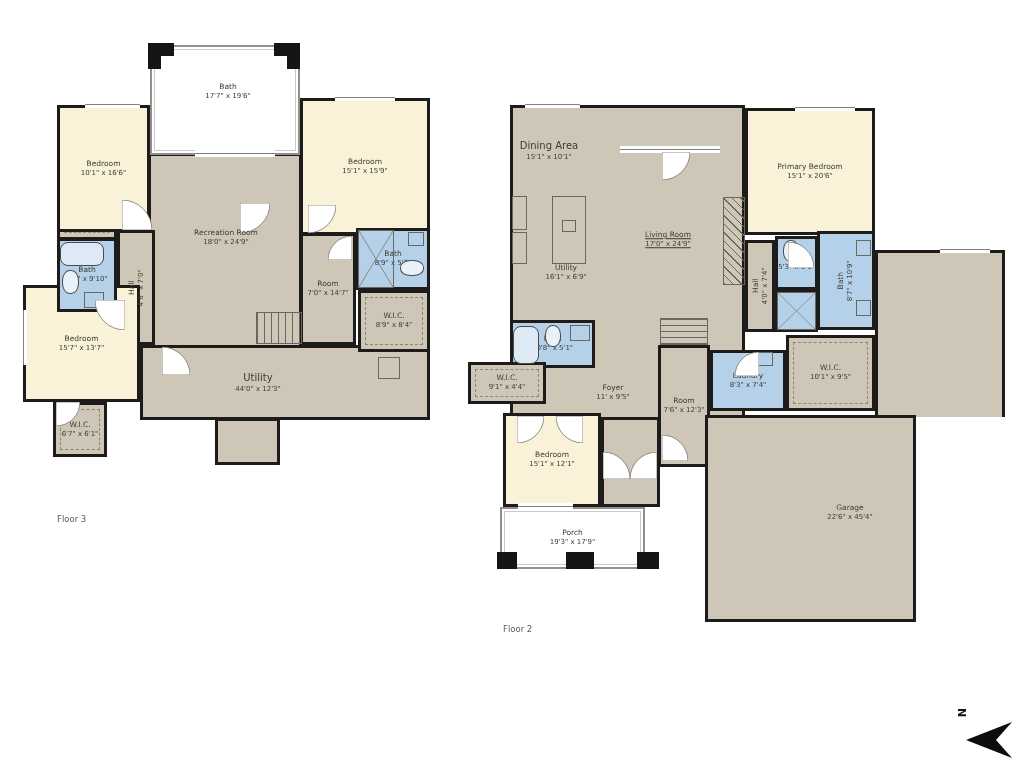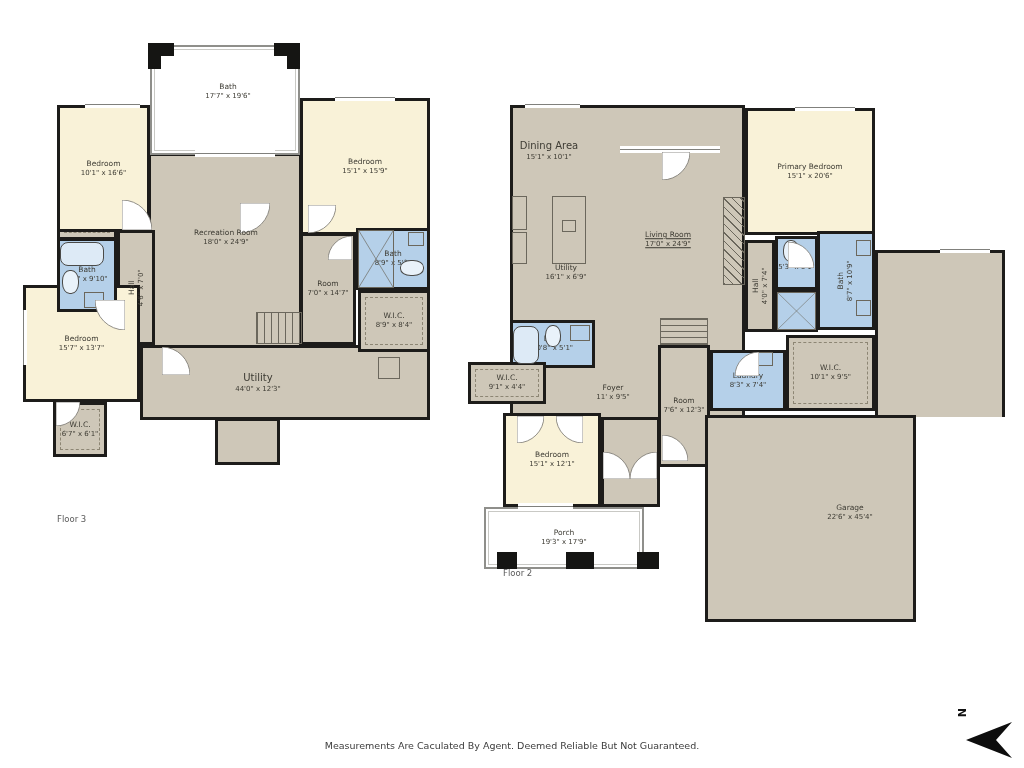--- a/index.html
+++ b/index.html
@@ -37,21 +37,20 @@
   #disclaimer{position:absolute;left:0;right:0;top:740px;text-align:center;
               font-size:9.5px;color:#3c3c3c;z-index:10;}
   #compass-n{position:absolute;left:957px;top:706px;font-size:11px;font-weight:bold;color:#111;
              transform:rotate(90deg);z-index:10;}
   #compass-arrow{position:absolute;left:966px;top:718px;z-index:10;}
 </style>
 </head>
 <body>
 
 <div id="canvas">
-  <div id="disclaimer">Measurements Are Caculated By Agent. Deemed Reliable But Not Guaranteed.</div>
   <div id="compass-n">N</div>
   <svg id="compass-arrow" width="46" height="44" viewBox="0 0 46 44">
     <polygon points="46,4 0,22 46,40 30,22" fill="#0d0d0d"></polygon>
   </svg>
 <div class="room common" style="left: 148px; top: 153px; width: 154px; height: 212px; position: absolute;"></div>
     <div class="room common" style="left: 140px; top: 345px; width: 290px; height: 75px; position: absolute;"></div>
     <div class="room common" style="left: 215px; top: 418px; width: 65px; height: 47px; position: absolute;"></div>
     <div class="room common" style="left: 117px; top: 230px; width: 38px; height: 115px; position: absolute;">
       <div class="lbl rot">
         <div class="nm">Hall</div>
@@ -221,21 +220,21 @@
         <div class="dm">5'3" x 6'1"</div>
       </div>
     </div>
     <div class="room bath" style="left: 775px; top: 290px; width: 43px; height: 42px; position: absolute;"></div>
     <div class="room bath" style="left: 817px; top: 231px; width: 58px; height: 99px; position: absolute;">
       <div class="lbl rot">
         <div class="nm">Bath</div>
         <div class="dm">8'7" x 10'9"</div>
       </div>
     </div>
-    <div class="room outdoor" style="left: 484px; top: 507px; width: 160px; height: 62px; position: absolute;">
+    <div class="room outdoor" style="left: 500px; top: 507px; width: 145px; height: 62px; position: absolute;">
       <div class="lbl">
         <div class="nm">Porch</div>
         <div class="dm">19'3" x 17'9"</div>
       </div>
     </div>
     <div class="feat hatch" style="left: 723px; top: 197px; width: 22px; height: 88px;"></div>
     <div class="feat stairs-h" style="left: 660px; top: 318px; width: 48px; height: 27px;"></div>
     <div class="feat box" style="left: 552px; top: 196px; width: 34px; height: 68px;"></div>
     <div class="feat box" style="left: 562px; top: 220px; width: 14px; height: 12px;"></div>
     <div class="feat box" style="left: 512px; top: 196px; width: 15px; height: 34px;"></div>
@@ -298,14 +297,14 @@
       <div class="dm" style="font-size: 7px;">16'1" x 6'9"</div>
     </div>
     <div class="area-lbl" style="left: 613px; top: 382px;">
       <div class="nm" style="font-size: 7.5px; margin-top: 22px;">Foyer</div>
       <div class="dm" style="font-size: 7px;">11' x 9'5"</div>
     </div>
     <div class="area-lbl" style="left: 850px; top: 513px;">
       <div class="nm" style="font-size: 7.5px;">Garage</div>
       <div class="dm" style="font-size: 7px;">22'6" x 45'4"</div>
     </div>
-    <div class="floor-lbl" style="left: 503px; top: 568px;">Floor 2</div>
+    <div class="floor-lbl" style="left: 503px; top: 624px;">Floor 2</div>
   </div>
 
 </body></html>

